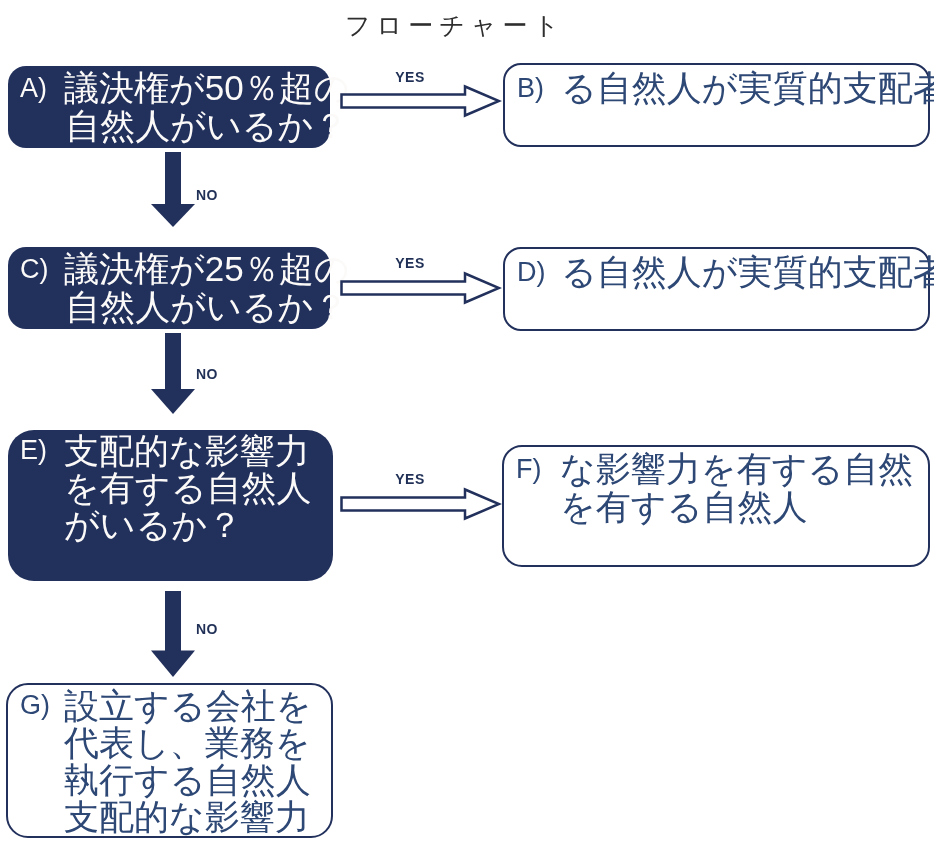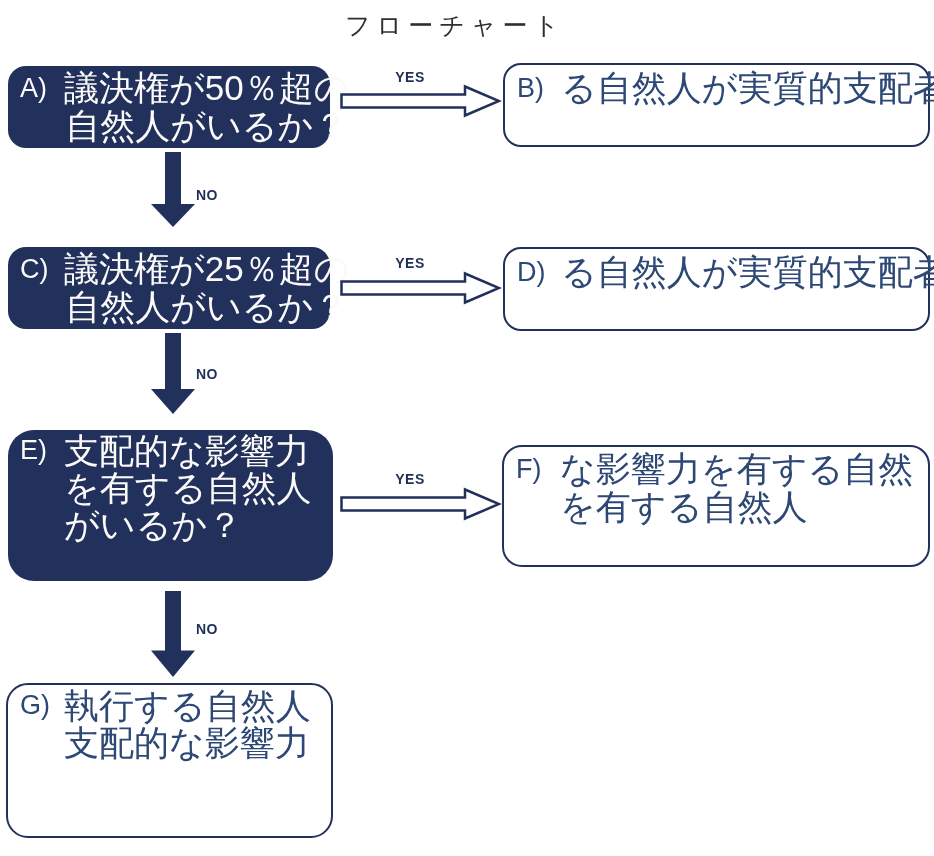--- a/index.html
+++ b/index.html
@@ -129,18 +129,20 @@
 
   <svg class="arrow" style="left:150px;top:591px;" width="46" height="87" viewBox="0 0 46 82" preserveAspectRatio="none">
     <rect x="15" y="0" width="16" height="57" fill="var(--navy)"></rect>
     <polygon points="1,56 45,56 23,81" fill="var(--navy)"></polygon>
   </svg>
   <span class="edge-label" style="left:196px;top:621px;">NO</span>
 
   <div class="node outline left tight" style="left:6px;top:683px;width:327px;height:155px;padding-top:2px;border-radius:22px;">
     <span class="nlabel">G)</span>
     <div class="ntext">
+      <span class="nline">設立する会社を</span>
+      <span class="nline">代表し、業務を</span>
       <span class="nline">執行する自然人</span>
       <span class="nline">支配的な影響力</span>
     </div>
   </div>
 
 </div>
 
 </body></html>

